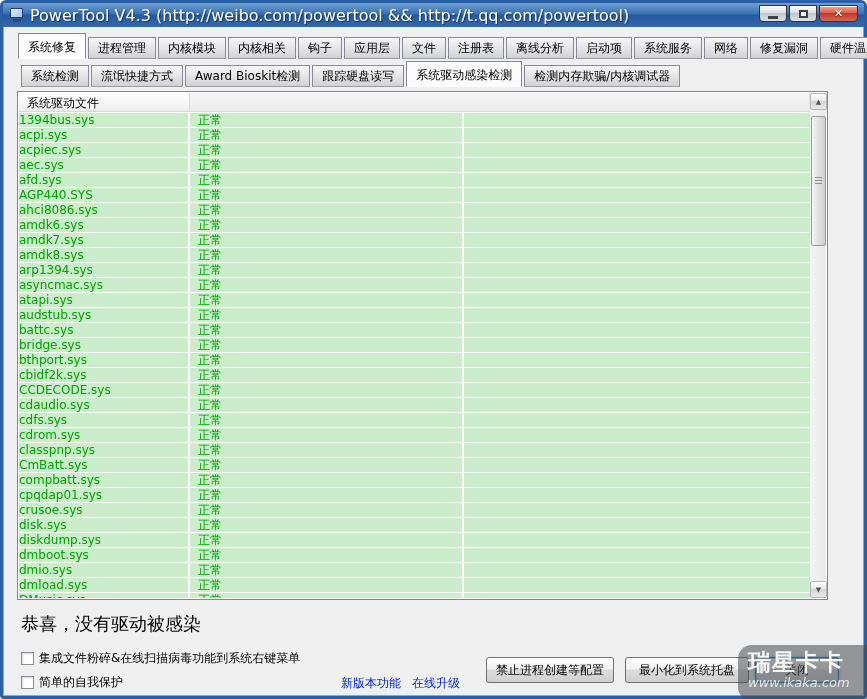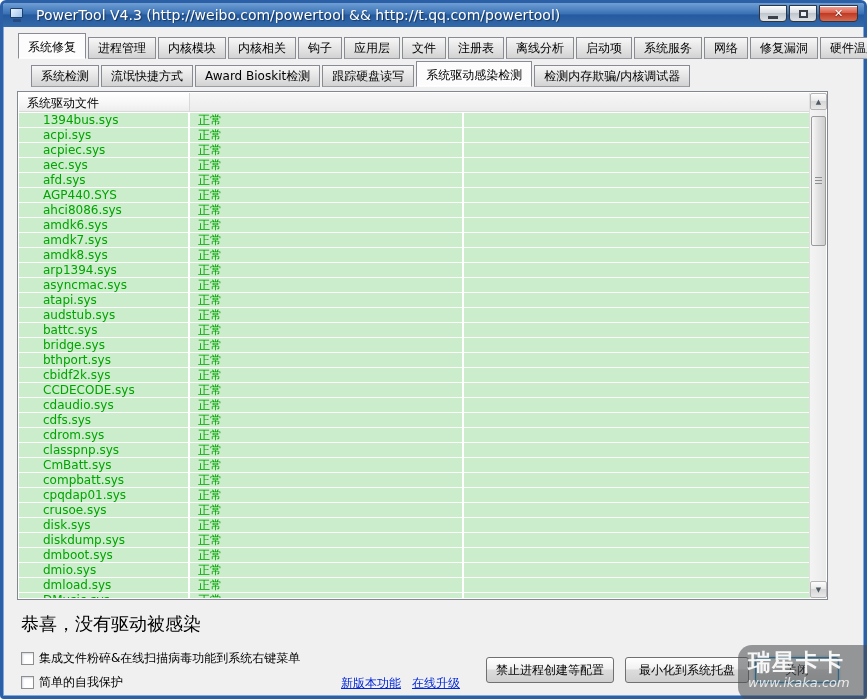--- a/index.html
+++ b/index.html
@@ -5,62 +5,62 @@
   * { margin:0; padding:0; box-sizing:border-box; }
   html,body { width:867px; height:699px; overflow:hidden; background:#fff;
     font-family:"DejaVu Sans","Liberation Sans",sans-serif; }
   .window { position:relative; width:867px; height:699px;
     background:#f0f0f0; border:3px solid #2b5fa6; border-radius:6px 6px 4px 4px;
     box-shadow:inset 0 0 0 1px #7fa9d9; }
   
   .titlebar { position:absolute; left:0; top:0; right:0; height:24px;
     background:linear-gradient(#6f9fd4 0%, #3a71b5 45%, #255a9e 50%, #336aab 100%);
     border-radius:3px 3px 0 0; display:flex; align-items:center; padding:0 6px; }
-  .title-text { color:#fff; font-size:14px; text-shadow:1px 1px 1px rgba(0,0,0,.45);
-    margin-left:11px; white-space:nowrap; overflow:hidden; }
+  .title-text { color:#fff; font-size:16px; text-shadow:1px 1px 1px rgba(0,0,0,.45);
+    margin-left:5px; white-space:nowrap; overflow:hidden; }
   .app-icon { width:16px; height:14px; position:relative; flex:0 0 auto; }
   .app-icon .scr { position:absolute; left:1px; top:0; width:13px; height:10px;
     background:linear-gradient(135deg,#eaf3ff,#9cc0ea); border:1px solid #1d3f6e; border-radius:1px; }
   .app-icon .base { position:absolute; left:4px; bottom:0; width:8px; height:3px; background:#274b7e; }
   .win-controls { position:absolute; right:6px; top:2px; display:flex; gap:2px; }
   .wbtn { height:17px; border:1px solid #30343b; border-radius:0 0 4px 4px;
     display:flex; align-items:center; justify-content:center;
     font-size:10px; color:#444; cursor:default;
     background:linear-gradient(#fdfdfd,#d9dde2 45%,#bfc6cd 50%,#dfe3e7);
     box-shadow:inset 0 1px 0 #fff; }
   .wbtn.min,.wbtn.max { width:28px; }
   .wbtn.close { width:39px; color:#fff; font-weight:bold; font-size:11px;
     background:linear-gradient(#f4a79b,#d8604a 45%,#c03a24 50%,#d56a52);
     text-shadow:0 1px 1px rgba(0,0,0,.5); }
   .glyph-min { display:block; width:10px; height:3px; background:#3c4149; margin-top:7px; }
   .glyph-max { display:block; width:9px; height:8px; border:2px solid #3c4149; background:#eef2f6; }
   
   .tabstrip { position:absolute; left:15px; right:8px; display:flex; align-items:flex-end; }
   #tabs-main { top:30px; height:26px; }
-  #tabs-sub  { top:58px; height:26px; left:28px; }
+  #tabs-sub  { top:58px; height:26px; left:18px; }
   .tab { flex:0 0 auto; padding:3px 9px 4px 9px; margin-right:2px; font-size:12px; color:#000;
     background:linear-gradient(#f7f7f7,#dedede 70%,#d2d2d2);
     border:1px solid #888b92; border-bottom-color:#9a9da4; height:22px; line-height:15px;
     white-space:nowrap; cursor:default; }
   .tab.active { background:#fcfcfc; height:26px; padding-top:6px; border-bottom-color:#fcfcfc;
     position:relative; z-index:2; box-shadow:0 -1px 0 #fff inset; }
   
   .grid { position:absolute; left:14px; top:88px; width:811px; height:509px;
     background:#fff; border:1px solid #828790; }
   .thead { position:absolute; left:1px; top:1px; right:18px; height:19px; display:flex;
     background:linear-gradient(#ffffff,#f5f5f5 60%,#ececec); border-bottom:1px solid #d9d9d9; }
   .th { font-size:12px; color:#000; padding:2px 0 0 8px; border-right:1px solid #d9d9d9;
     background:linear-gradient(#ffffff,#f6f6f6 60%,#ededed); white-space:nowrap; overflow:hidden; }
   .th.c1 { width:171px; } .th.c2 { width:276px; } .th.c3 { flex:1; border-right:none;
     background:linear-gradient(#f6f6f6,#ececec); }
   .tbody { position:absolute; left:1px; top:21px; right:18px; bottom:1px; overflow:hidden;
     background:#fff; }
   .trow { display:flex; height:15px; background:#cbedcb; border-bottom:1px solid #fbfefb; }
   .td { font-size:12px; line-height:14px; color:#00a400; white-space:nowrap; overflow:hidden; }
-  .td.c1 { width:171px; padding-left:24px; border-right:2px solid #fff; }
+  .td.c1 { width:171px; padding-left:0; border-right:2px solid #fff; }
   .td.c2 { width:274px; padding-left:8px; border-right:2px solid #fff; }
   .td.c3 { flex:1; }
   
   .vscroll { position:absolute; top:1px; right:1px; bottom:1px; width:17px;
     background:linear-gradient(to right,#f4f4f4,#eaeaea); border-left:1px solid #e0e0e0; }
   .sb-btn { position:absolute; left:0; width:17px; height:17px;
     background:linear-gradient(#fdfdfd,#e7e7e7 50%,#d6d6d6 50%,#e9e9e9);
     border:1px solid #b5b5b5; border-radius:2px;
     display:flex; align-items:center; justify-content:center; font-size:7px; color:#4d5a66; }
   .sb-up { top:0; } .sb-down { bottom:0; }
@@ -69,21 +69,21 @@
     border:1px solid #9a9a9a; border-radius:2px; }
   .sb-grip { position:absolute; left:3px; top:50%; margin-top:-4px; width:7px; height:8px;
     background:repeating-linear-gradient(#8f8f8f 0 1px,transparent 1px 3px); }
   
   .status-line { position:absolute; left:18px; top:599px; font-size:18px; color:#000;margin-top:10px; }
   .chk-row { position:absolute; left:18px; display:flex; align-items:center; gap:5px; }
   .chk-row.r1 { top:647px; } .chk-row.r2 { top:671px; }
   .chkbox { width:13px; height:13px; background:#fff; border:1px solid #8e8e8e;
     box-shadow:inset 1px 1px 2px #d0d8e0; }
   .chk-label { font-size:12px; color:#000; white-space:nowrap; }
-  .link { position:absolute; top:672px; font-size:12px; color:#0026d8; text-decoration:underline;
+  .link { position:absolute; top:672px; font-size:12px; color:#0026d8; 
     white-space:nowrap; cursor:pointer; }
   .link.l1 { left:338px; } .link.l2 { left:409px; }
   .pbtn { position:absolute; top:654px; height:26px; font-size:12px; color:#000;
     background:linear-gradient(#ffffff,#f1f1f1 45%,#dcdcdc 50%,#cfcfcf);
     border:1px solid #707070; border-radius:3px;
     display:flex; align-items:center; justify-content:center; cursor:default; white-space:nowrap; }
   .pbtn.b1 { left:483px; width:128px; }
   .pbtn.b2 { left:622px; width:124px; }
   .pbtn.b3 { left:752px; width:84px; border-color:#2a7ab5;
     box-shadow:0 0 0 1px #8fd2ee inset, 0 0 3px #5bb7e0; }

